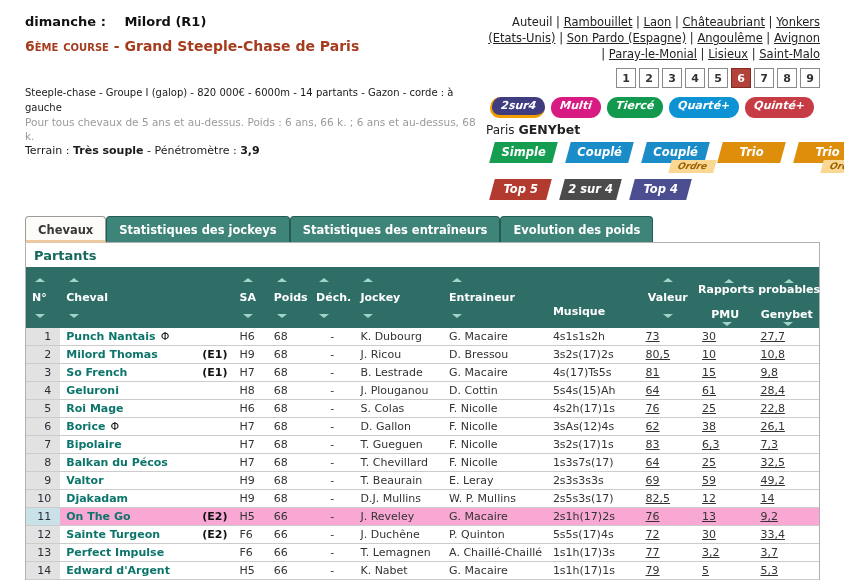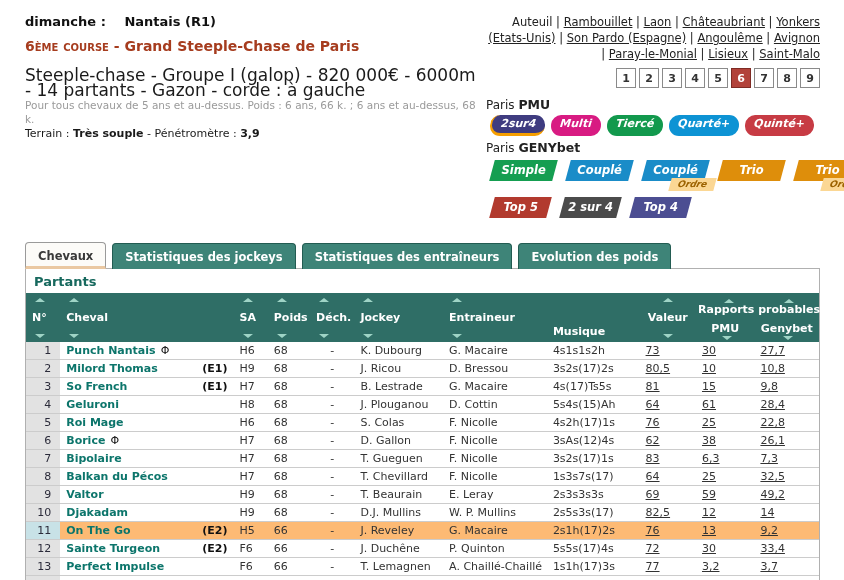--- a/index.html
+++ b/index.html
@@ -8,21 +8,21 @@
 
   
   .top { display:flex; justify-content:space-between; min-height:194px; }
   .race-info { width:470px; }
   .line-day { font-size:13px; font-weight:bold; color:#111; }
   .line-day .meeting { margin-left:14px; }
   .line-course { margin-top:9px; font-size:14px; font-weight:bold; color:#a63c1e; }
   .line-course .cnum { font-variant:small-caps; }
   .line-depart { margin-top:8px; font-size:12px; color:#222; }
   .line-depart b { margin-left:4px; }
-  .conditions { margin-top:14px; font-size:17px; line-height:15px; color:#1a1a1a; }
+  .conditions { margin-top:31px; font-size:10px; line-height:15px; color:#1a1a1a; }
   .conditions-note { font-size:10.5px; color:#9a9a9a; line-height:14px; }
   .terrain { font-size:11px; margin-top:1px; color:#1a1a1a; }
   .terrain b { }
 
   
   .right-col { width:334px; }
   .meeting-links { text-align:right; font-size:11.5px; line-height:16px; color:#222; }
   .meeting-links a { color:#222; text-decoration:underline; cursor:pointer; }
   .meeting-links .current { text-decoration:none; }
   .sep { color:#222; }
@@ -42,21 +42,21 @@
   .gwrap { position:relative; margin-right:13px; }
   .gbadge { display:block; width:63px; padding:3px 0 4px; transform:skewX(-15deg); cursor:pointer; }
   .gbadge span { display:block; transform:skewX(15deg); text-align:center; color:#fff;
                  font-size:11.5px; font-weight:bold; font-style:italic; white-space:nowrap; }
   .geny-row2 { margin-top:16px; }
   .geny-row2 .gbadge { width:57px; }
   .ordre-tag { position:absolute; right:-8px; bottom:-10px; background:#fbd794; color:#9c6200;
                font-size:9px; font-weight:bold; font-style:italic; padding:1px 8px 2px; transform:skewX(-15deg); }
 
   
-  .tabs { display:flex; gap:6px; margin-top:24px; position:relative; z-index:2; align-items:flex-end; }
+  .tabs { display:flex; gap:0; margin-top:8px; position:relative; z-index:2; align-items:flex-start; }
   .tab { padding:6px 12px 5px; font-size:11.5px; font-weight:bold; cursor:pointer;
          border-radius:4px 4px 0 0; background:#3e8478; color:#fff; border:1px solid #235c52; border-bottom:none; }
   .tab.active { background:#fcfbf8; color:#3a3a3a; border:1px solid #9a9a9a; border-bottom:3px solid #eac8a2; padding-bottom:3px; }
 
   
   .content-box { border:1px solid #b0b0b0; margin-top:-1px; background:#fff; }
   .partants-title { color:#17695e; font-weight:bold; font-size:13px; padding:5px 8px 4px; }
 
   table.partants { width:100%; border-collapse:collapse; table-layout:fixed; font-size:11px; }
   col.c-num{width:34px} col.c-horse{width:172px} col.c-sa{width:34px} col.c-poids{width:42px}
@@ -67,51 +67,51 @@
              vertical-align:middle; padding:2px 6px; cursor:pointer; }
   thead th.no-sort { cursor:default; }
   .col-head { display:flex; flex-direction:column; justify-content:space-between; height:40px; align-items:flex-start; }
   .col-head.centered { align-items:center; }
   .col-head.mid-only { justify-content:flex-end; }
   .arrow-up { width:0; height:0; border-left:5px solid transparent; border-right:5px solid transparent;
               border-bottom:4px solid #9fd4c6; margin-left:3px; }
   .arrow-down { width:0; height:0; border-left:5px solid transparent; border-right:5px solid transparent;
                 border-top:4px solid #9fd4c6; margin-left:3px; }
   .col-head.centered .arrow-up, .col-head.centered .arrow-down { margin-left:0; }
-  th.group { padding:6px 2px; }
+  th.group { padding:12px 2px; }
   .group-head { display:flex; flex-direction:column; align-items:stretch; }
   .dual { display:flex; justify-content:space-around; }
   .group-label { text-align:center; white-space:nowrap; }
   th.sub { text-align:center; padding-top:0; }
   .sub-head { display:flex; flex-direction:column; align-items:center; gap:1px; }
 
   tbody td { border-bottom:1px solid #ccc; padding:2px 6px; height:17px; color:#333; white-space:nowrap; overflow:hidden; }
   td.num { background:#e2e2e2; text-align:right; padding-right:9px; color:#2b2b3a; }
   td.horse { }
   .horse-flex { display:flex; align-items:center; }
   .hname { color:#0c756b; font-weight:bold; cursor:pointer; }
   .hsym { margin-left:5px; color:#111; font-size:11px; }
   .hgroup { margin-left:auto; font-weight:bold; color:#111; }
   td.dech { text-align:center; }
   td.ralign { text-align:left; padding-right:10px;text-decoration:underline; }
-  tr.hl td { background:#fdba74; }
+  tr.hl td { background:#f9a8d4; }
   tr.hl td.num { background:#c8e2e7; }
 
   .legend { text-align:right; font-style:italic; font-size:11px; color:#222; padding:4px 8px 6px; }
 </style>
 </head>
 <body>
 
 <div class="page">
 
   <div class="top">
     <div class="race-info">
       <div class="line-day">
         <span>dimanche :</span>
-        <span class="meeting">Nantais (R1)</span>
+        <span class="meeting">Milord (R1)</span>
       </div>
       <div class="line-course">
         <span class="cnum">6ème course</span>
         <span>- Grand Steeple-Chase de Paris</span>
       </div>
       <div class="conditions">Steeple-chase - Groupe I (galop) - 820 000€ - 6000m - 14 partants - Gazon - corde : à gauche</div>
       <div class="conditions-note">Pour tous chevaux de 5 ans et au-dessus. Poids : 6 ans, 66 k. ; 6 ans et au-dessus, 68 k.</div>
       <div class="terrain">
         <span>Terrain :</span>
         <b>Très souple</b>
@@ -127,24 +127,20 @@
           <div class="race-btn">2</div>
           <div class="race-btn">3</div>
           <div class="race-btn">4</div>
           <div class="race-btn">5</div>
           <div class="race-btn active">6</div>
           <div class="race-btn">7</div>
           <div class="race-btn">8</div>
           <div class="race-btn">9</div>
         </div>
       <div class="bets">
-        <div class="bet-label">
-          <span>Paris</span>
-          <b>PMU</b>
-        </div>
         <div class="pmu-row" id="pmu-badges">
             <span class="pbadge accented" style="background: rgb(63, 60, 128); border-color: rgb(245, 158, 0);">2sur4</span>
             <span class="pbadge" style="background: rgb(216, 27, 130);">Multi</span>
             <span class="pbadge" style="background: rgb(18, 153, 77);">Tiercé</span>
             <span class="pbadge" style="background: rgb(13, 147, 212);">Quarté+</span>
             <span class="pbadge" style="background: rgb(199, 59, 68);">Quinté+</span>
           </div>
         <div class="bet-label">
           <span>Paris</span>
           <b>GENYbet</b>

